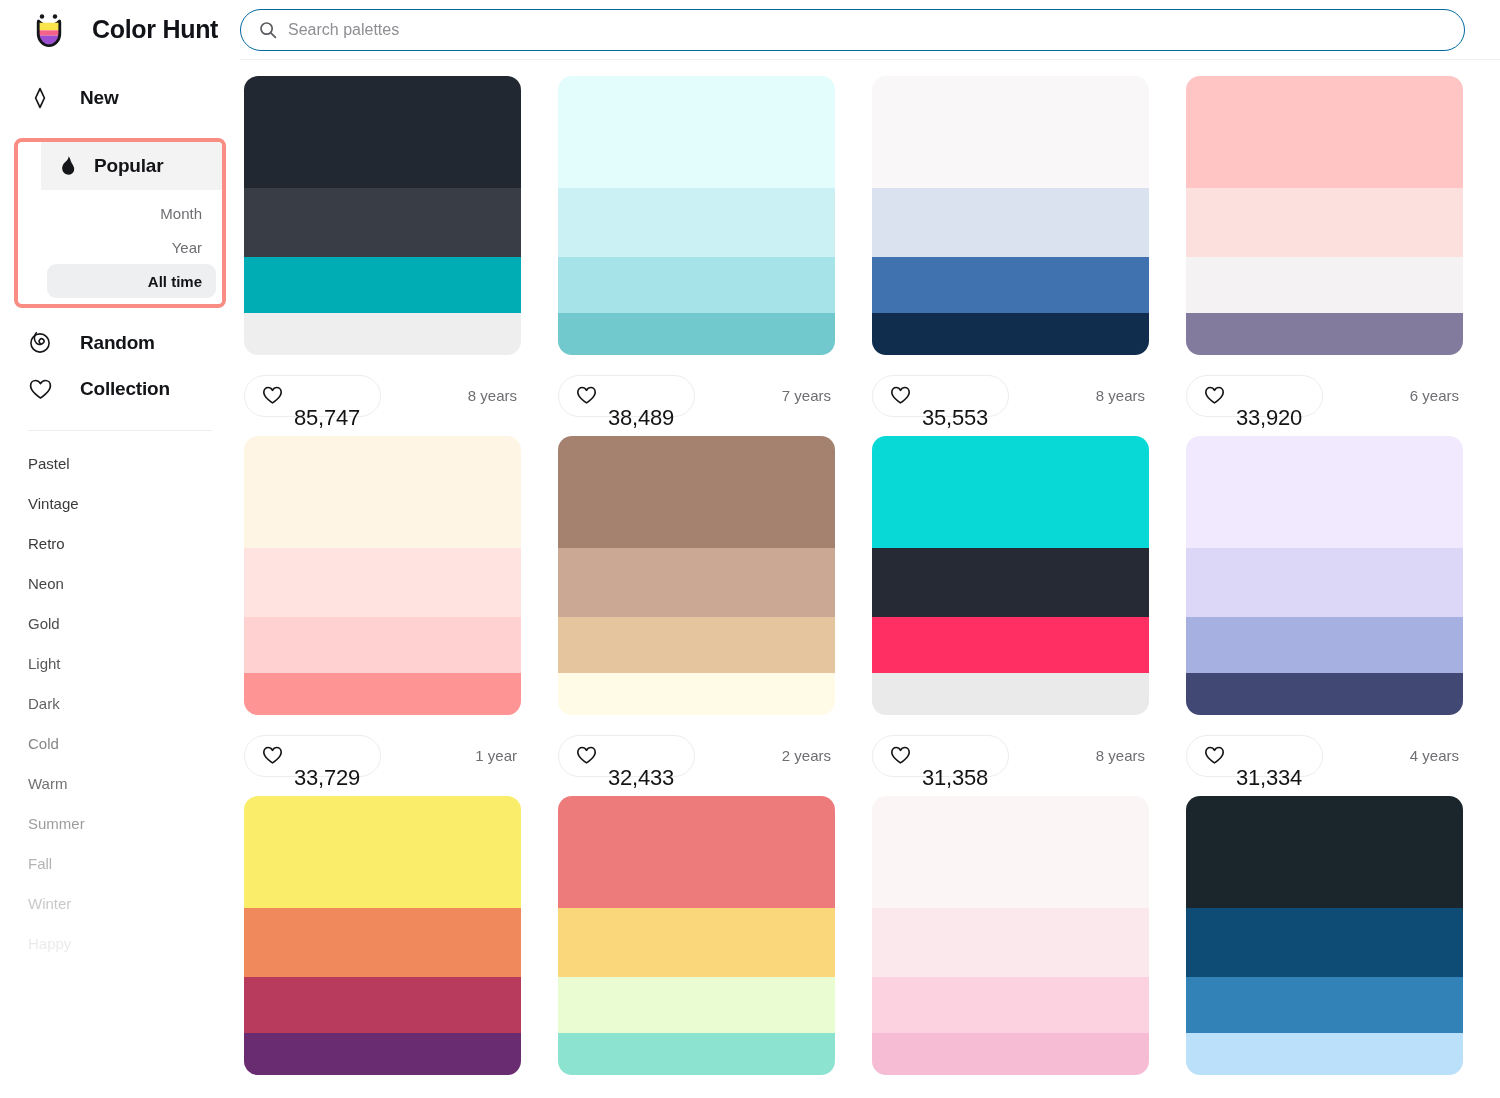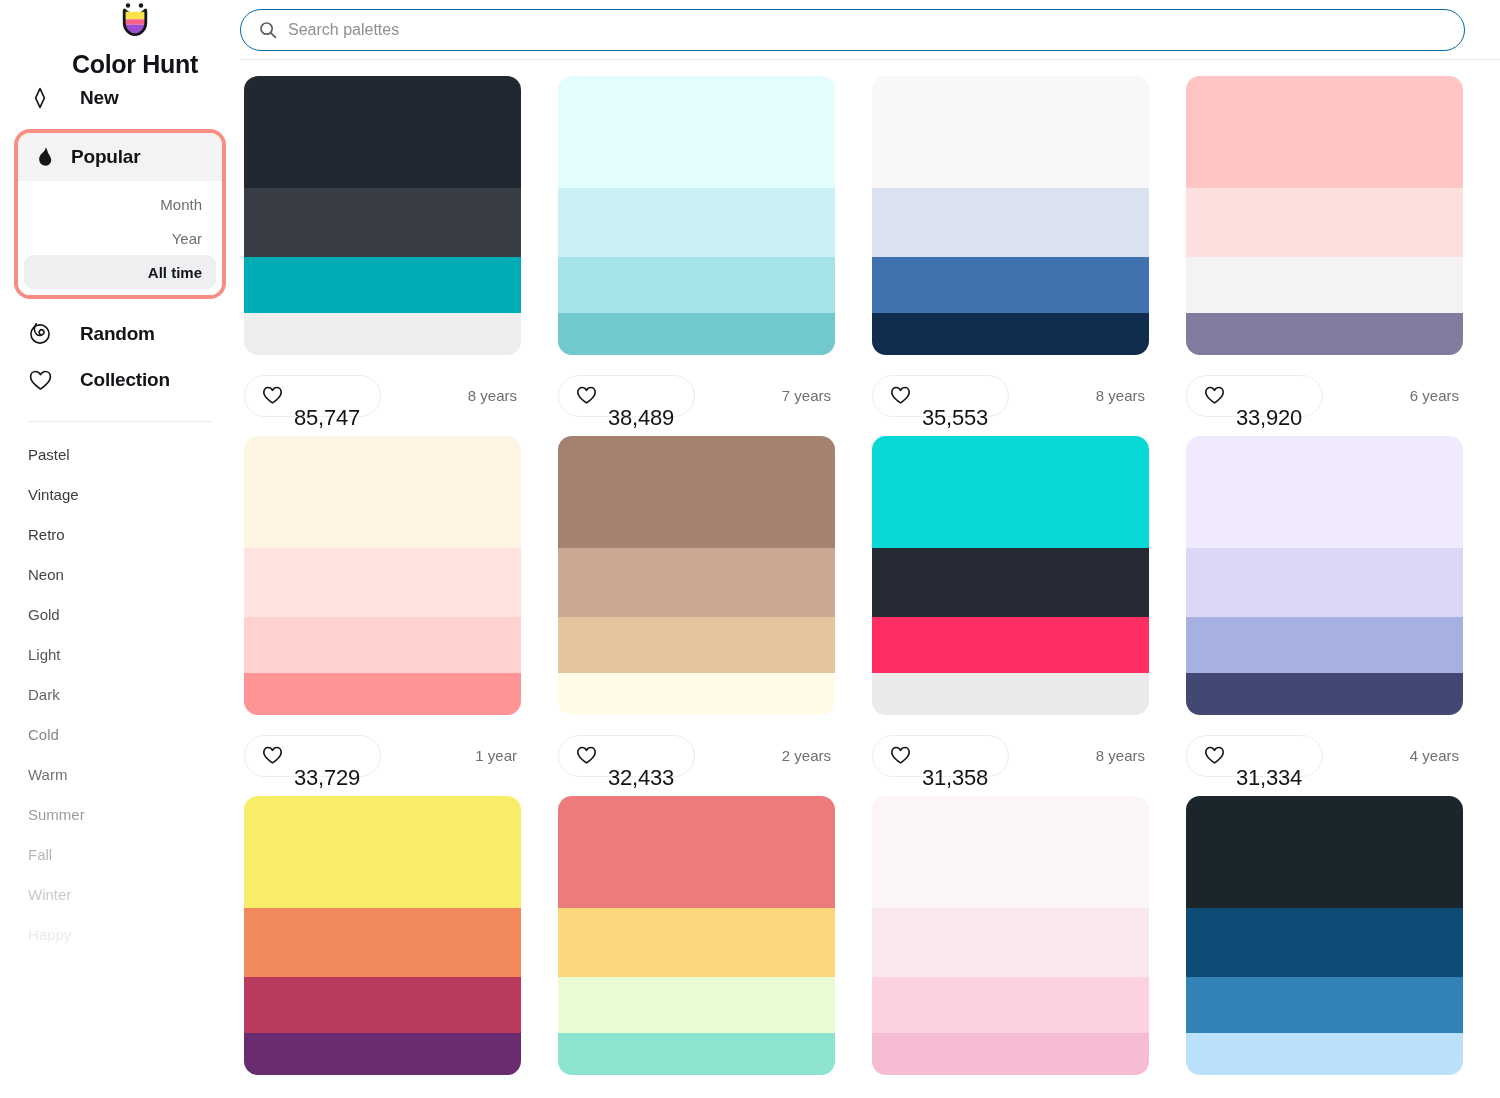--- a/index.html
+++ b/index.html
@@ -17,23 +17,22 @@
   
   .topbar {
     position: absolute; top: 0; left: 0;
     width: 1500px; height: 59px;
     display: flex; align-items: center;
     background: #ffffff;
     z-index: 20;
   }
   .brand {
     width: 240px; height: 59px;
-    display: flex; align-items: center; gap: 12px;
+    display: flex; align-items: center; gap: 24px;
     padding-left: 30px;
-    flex-direction: column;
   }
   .logo-mark {
     width: 38px; height: 38px;
     position: relative; flex: 0 0 auto;
   }
   .brand-name {
     font-size: 25px; font-weight: bold; letter-spacing: -0.3px;
     color: #111318; white-space: nowrap;
   }
   .searchwrap { flex: 1; padding-right: 35px; }
@@ -72,25 +71,26 @@
     padding: 0 14px;
     border-radius: 12px;
     cursor: pointer;
   }
   .nav-label { font-size: 19px; font-weight: bold; color: #121418; letter-spacing: -0.2px; }
   .nav-icon { width: 24px; height: 24px; display: flex; align-items: center; justify-content: center; flex: 0 0 auto; }
 
   
   .popular-group {
     position: relative;
-    margin: 8px 14px 0 14px;
+    margin: 17px 14px 0 14px;
     border: 4px solid #f98d83;
-    border-radius: 16px;
+    border-radius: 8px;
     background: #ffffff;
     overflow: hidden;
+    padding-left: 23px;
   }
   .popular-head {
     display: flex; align-items: center; gap: 15px;
     height: 48px; padding: 0 14px;
     background: #f3f3f4;
     cursor: pointer;
   }
   .popular-sub { padding: 6px 6px 6px 6px; background: #fff; }
   .sub-item {
     height: 34px; display: flex; align-items: center;

